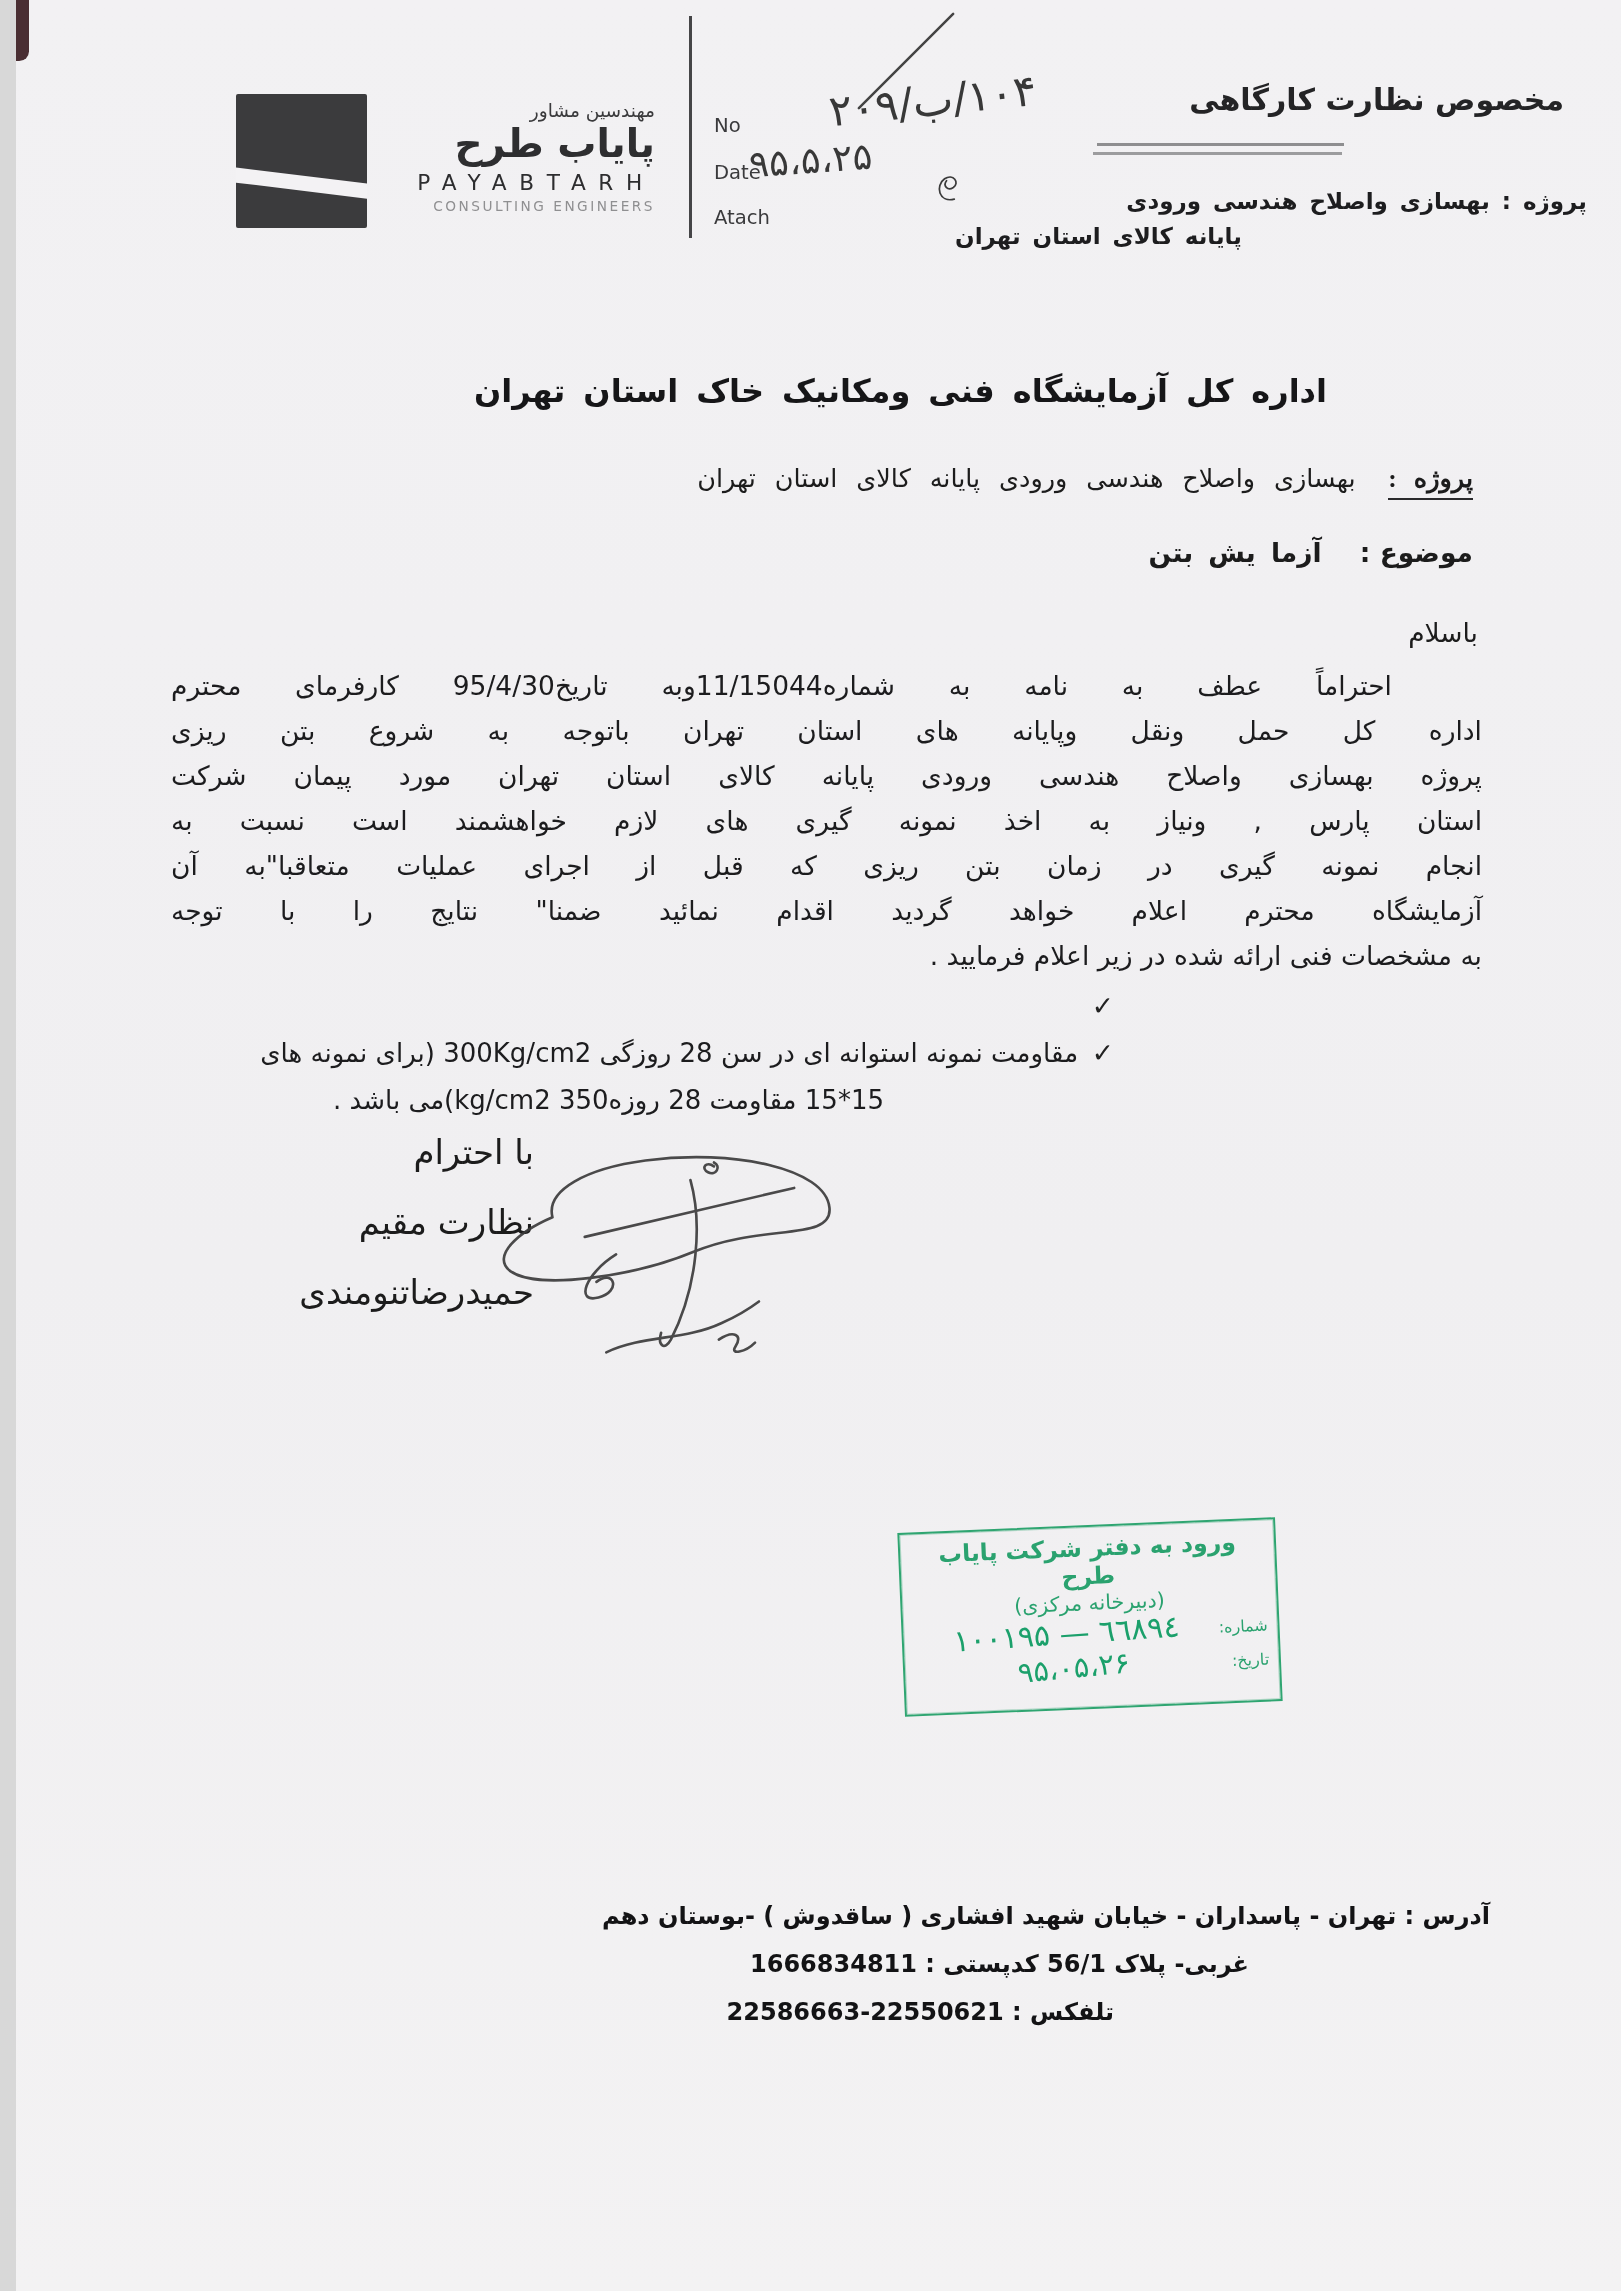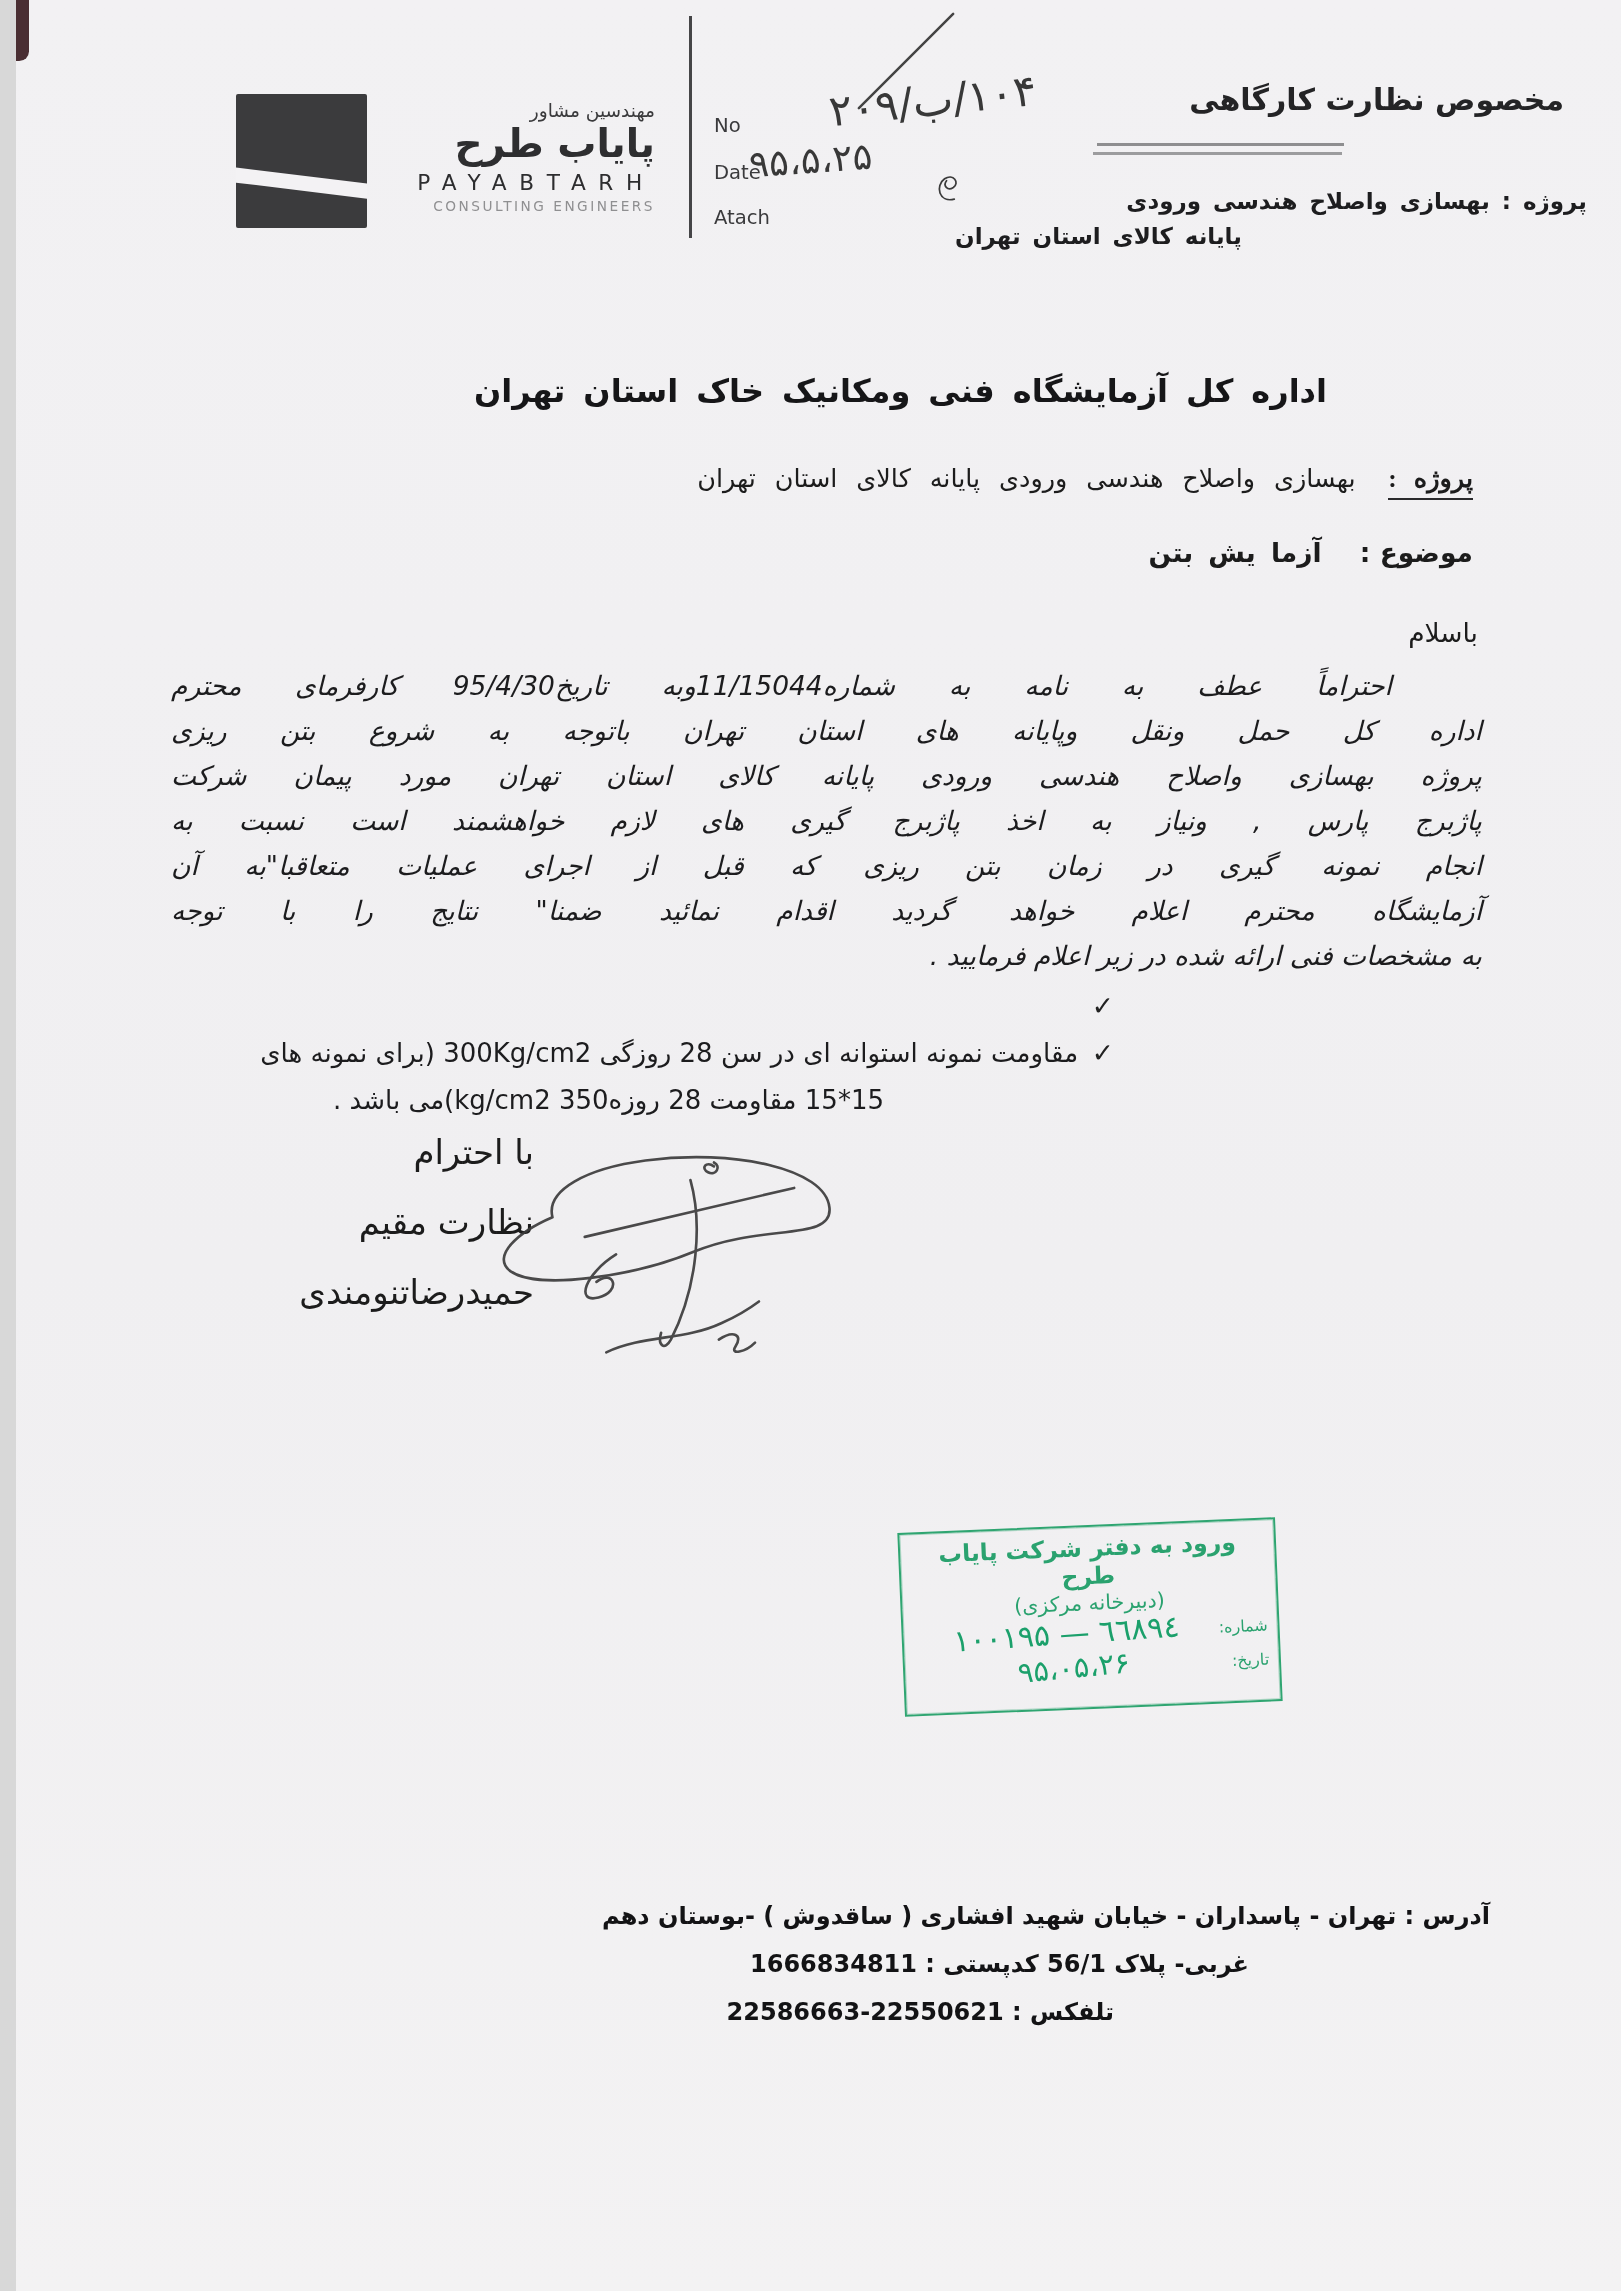--- a/index.html
+++ b/index.html
@@ -60,21 +60,21 @@
   .lp-label{font-weight:bold;border-bottom:2.5px solid #2a2a2c;padding-bottom:4.9px;font-family:Liberation Serif, serif;}
   .lp-text{margin-right:13.7px;}
   .letter-subject{position:absolute;right:164px;top:537px;direction:rtl;font-size:26.5px;
     font-weight:bold;white-space:nowrap;}
   .ls-text{margin-right:29px;word-spacing:5.9px;}
   .salutation{position:absolute;right:159px;top:617px;direction:rtl;font-size:26.5px;}
 
   .body-block{position:absolute;left:155px;top:663px;width:1311px;direction:rtl;
     font-size:26.5px;color:#1c1c1e;}
   .bline{height:45px;line-height:45px;text-align:justify;text-align-last:justify;
-    text-justify:inter-word;white-space:nowrap;font-style:italic;}
+    text-justify:inter-word;white-space:nowrap;}
   .bline.first{padding-right:90px;}
   .bline.last{text-align-last:right;white-space:normal;}
 
   .bullets{position:absolute;right:523px;top:982px;width:943px;direction:rtl;
     font-size:26px;color:#1c1c1e;}
   .bullet{display:flex;gap:13.7px;line-height:47px;align-items:baseline;}
   .check{font-size:26.5px;color:#222;flex:0 0 auto;}
   .bullet-cont{line-height:47px;padding-right:230px;white-space:nowrap;}
 
   .closing{position:absolute;left:251px;top:1117px;width:267px;direction:rtl;
@@ -155,21 +155,21 @@
     <span>موضوع :</span>
     <span class="ls-text">آزما یش بتن</span>
   </div>
 
   <div class="salutation">باسلام</div>
 
   <div class="body-block">
     <div class="bline first">احتراماً عطف به نامه به شماره11/15044وبه تاریخ95/4/30 کارفرمای محترم</div>
     <div class="bline">اداره کل حمل ونقل وپایانه های استان تهران باتوجه به شروع بتن ریزی</div>
     <div class="bline">پروژه بهسازی واصلاح هندسی ورودی پایانه کالای استان تهران مورد پیمان شرکت</div>
-    <div class="bline">پاژبرج پارس , ونیاز به اخذ پاژبرج گیری های لازم خواهشمند است نسبت به</div>
+    <div class="bline">استان پارس , ونیاز به اخذ نمونه گیری های لازم خواهشمند است نسبت به</div>
     <div class="bline">انجام نمونه گیری در زمان بتن ریزی که قبل از اجرای عملیات متعاقبا"به آن</div>
     <div class="bline">آزمایشگاه محترم اعلام خواهد گردید اقدام نمائید ضمنا" نتایج را با توجه</div>
     <div class="bline last">به مشخصات فنی ارائه شده در زیر اعلام فرمایید .</div>
   </div>
 
   <div class="bullets">
     <div class="bullet">
       <span class="check">✓</span>
     </div>
     <div class="bullet">

